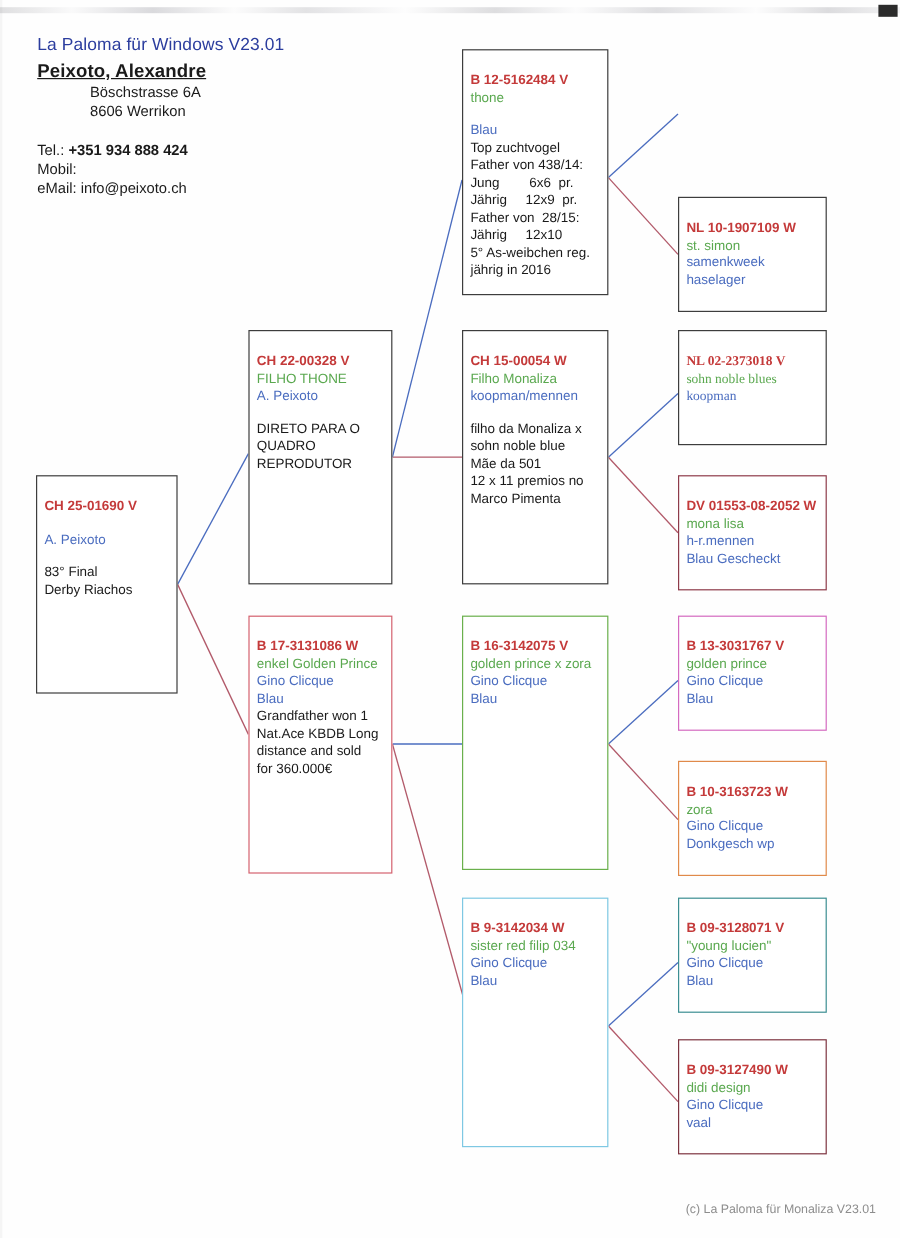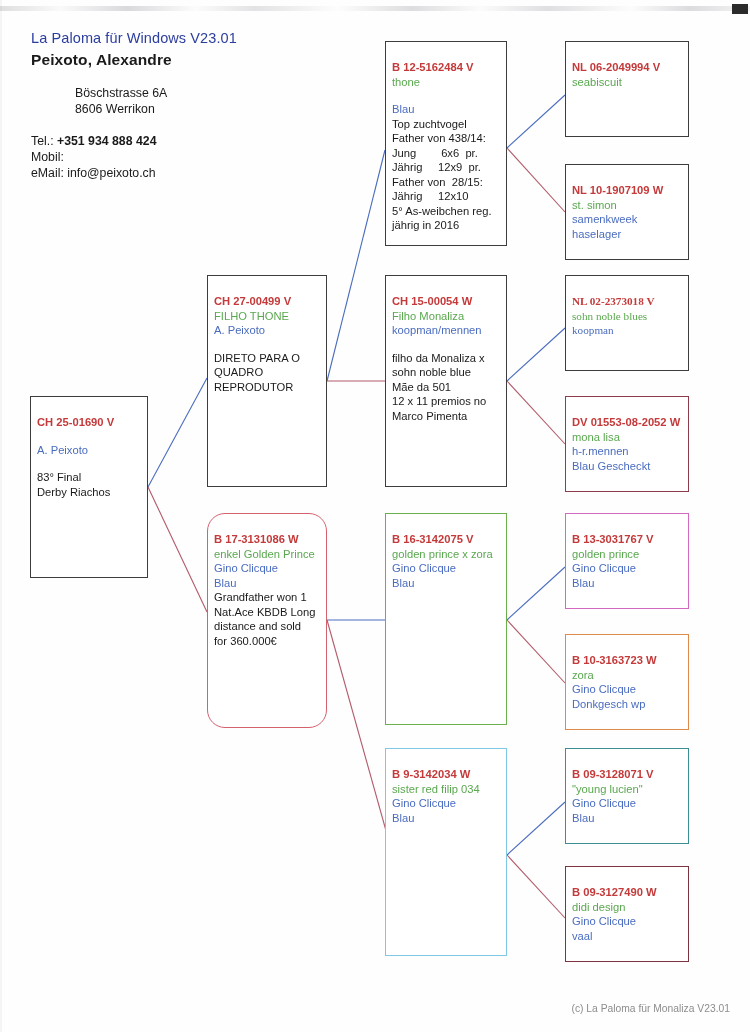--- a/index.html
+++ b/index.html
@@ -43,21 +43,21 @@
   }
 
   
   #header { position: absolute; left: 31px; top: 30px; width: 330px; }
   .app-title {
     color: #2b3d9e; font-weight: normal; font-size: 14.5px;
     letter-spacing: .1px; margin-bottom: 5px;
   }
   .owner-name {
     color: #1a1a1a; font-size: 15.5px; font-weight: bold;
-    margin-bottom: 16px; letter-spacing: .1px;
+    margin-bottom: 0; letter-spacing: .1px; text-decoration: underline;
   }
   .owner-line { color: #1a1a1a; font-size: 12.3px; line-height: 16px; margin-left: 44px; }
   .contact { margin-top: 16px; }
   .contact-line { color: #1a1a1a; font-size: 12.3px; line-height: 16px; }
   .contact-line b { font-weight: bold; }
 
   
   .pbox {
     position: absolute;
     background: #ffffff;
@@ -153,30 +153,30 @@
   <div class="pbox" style="left: 30px; top: 396px; width: 118px; height: 182px; border-color: rgb(61, 61, 61);">
     <div class="ring">CH 25-01690 V</div>
     <div class="gap"></div>
     <div class="breeder">A. Peixoto</div>
     <div class="gap"></div>
     <div class="notes">83° Final
 Derby Riachos</div>
   </div>
 
   <div class="pbox" style="left: 207px; top: 275px; width: 120px; height: 212px; border-color: rgb(61, 61, 61);">
-    <div class="ring">CH 27-00499 V</div>
+    <div class="ring">CH 22-00328 V</div>
     <div class="name">FILHO THONE</div>
     <div class="breeder">A. Peixoto</div>
     <div class="gap"></div>
     <div class="notes">DIRETO PARA O
 QUADRO
 REPRODUTOR</div>
   </div>
 
-  <div class="pbox" style="left: 207px; top: 513px; width: 120px; height: 215px; border-color: rgb(212, 97, 110); border-radius: 18px;">
+  <div class="pbox" style="left: 207px; top: 513px; width: 120px; height: 215px; border-color: rgb(212, 97, 110);">
     <div class="ring">B  17-3131086 W</div>
     <div class="name">enkel Golden Prince</div>
     <div class="breeder">Gino Clicque</div>
     <div class="colour">Blau</div>
     <div class="notes">Grandfather won 1
 Nat.Ace KBDB Long
 distance and sold
 for 360.000€</div>
   </div>
 
@@ -214,24 +214,20 @@
     <div class="colour">Blau</div>
   </div>
 
   <div class="pbox" style="left: 385px; top: 748px; width: 122px; height: 208px; border-color: rgb(126, 200, 227);">
     <div class="ring">B  9-3142034 W</div>
     <div class="name">sister red filip 034</div>
     <div class="breeder">Gino Clicque</div>
     <div class="colour">Blau</div>
   </div>
 
-  <div class="pbox" style="left: 565px; top: 41px; width: 124px; height: 96px; border-color: rgb(61, 61, 61);">
-    <div class="ring">NL 06-2049994 V</div>
-    <div class="name">seabiscuit</div>
-  </div>
 
   <div class="pbox" style="left: 565px; top: 164px; width: 124px; height: 96px; border-color: rgb(61, 61, 61);">
     <div class="ring">NL 10-1907109 W</div>
     <div class="name">st. simon</div>
     <div class="breeder">samenkweek</div>
     <div class="colour">haselager</div>
   </div>
 
   <div class="pbox" style="left: 565px; top: 275px; width: 124px; height: 96px; border-color: rgb(61, 61, 61); font-family: Liberation Serif, serif;">
     <div class="ring">NL 02-2373018 V</div>

